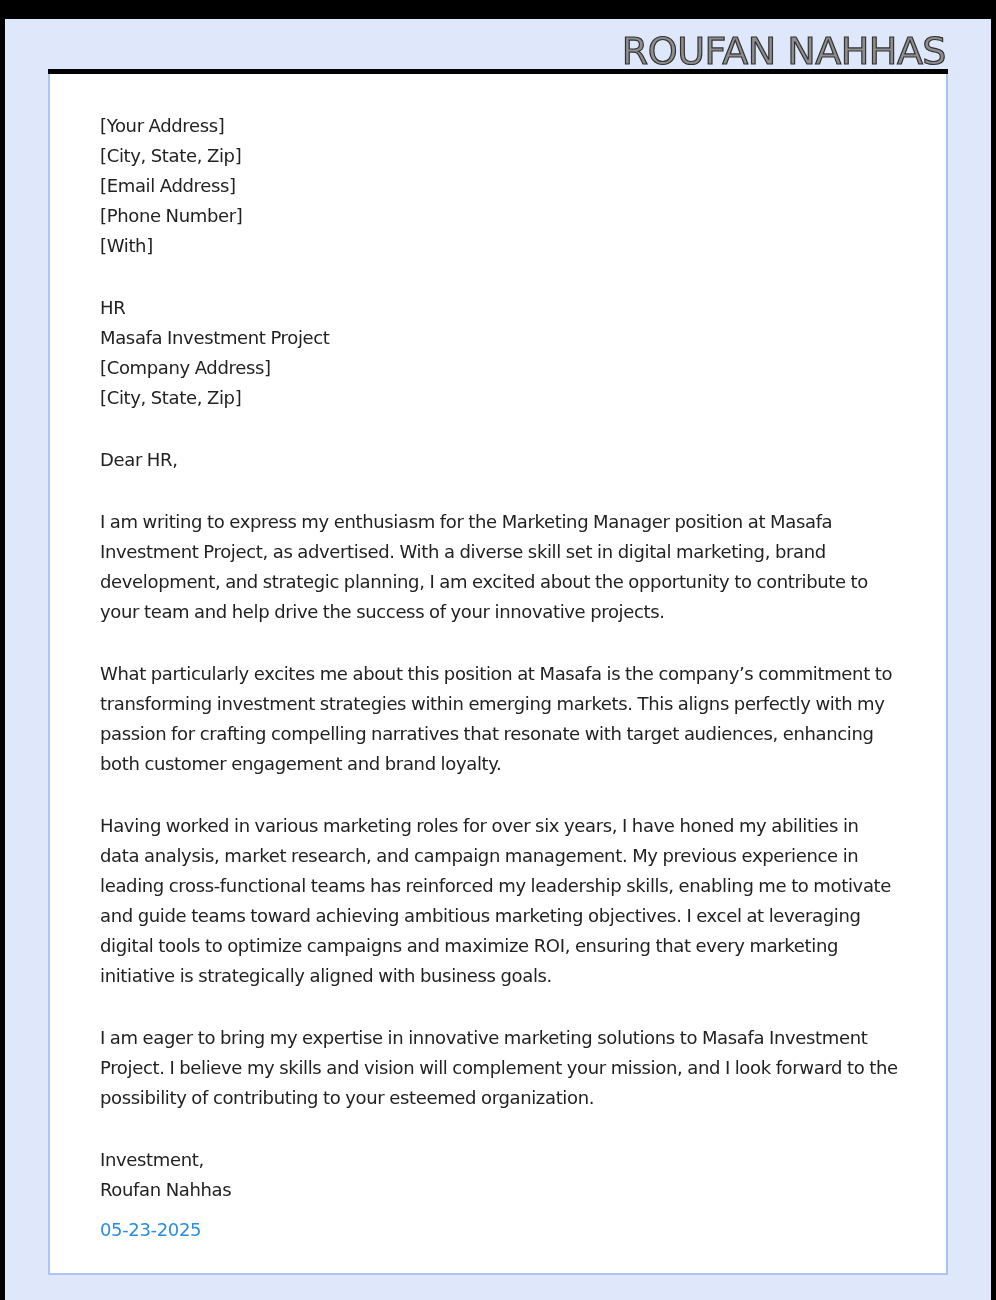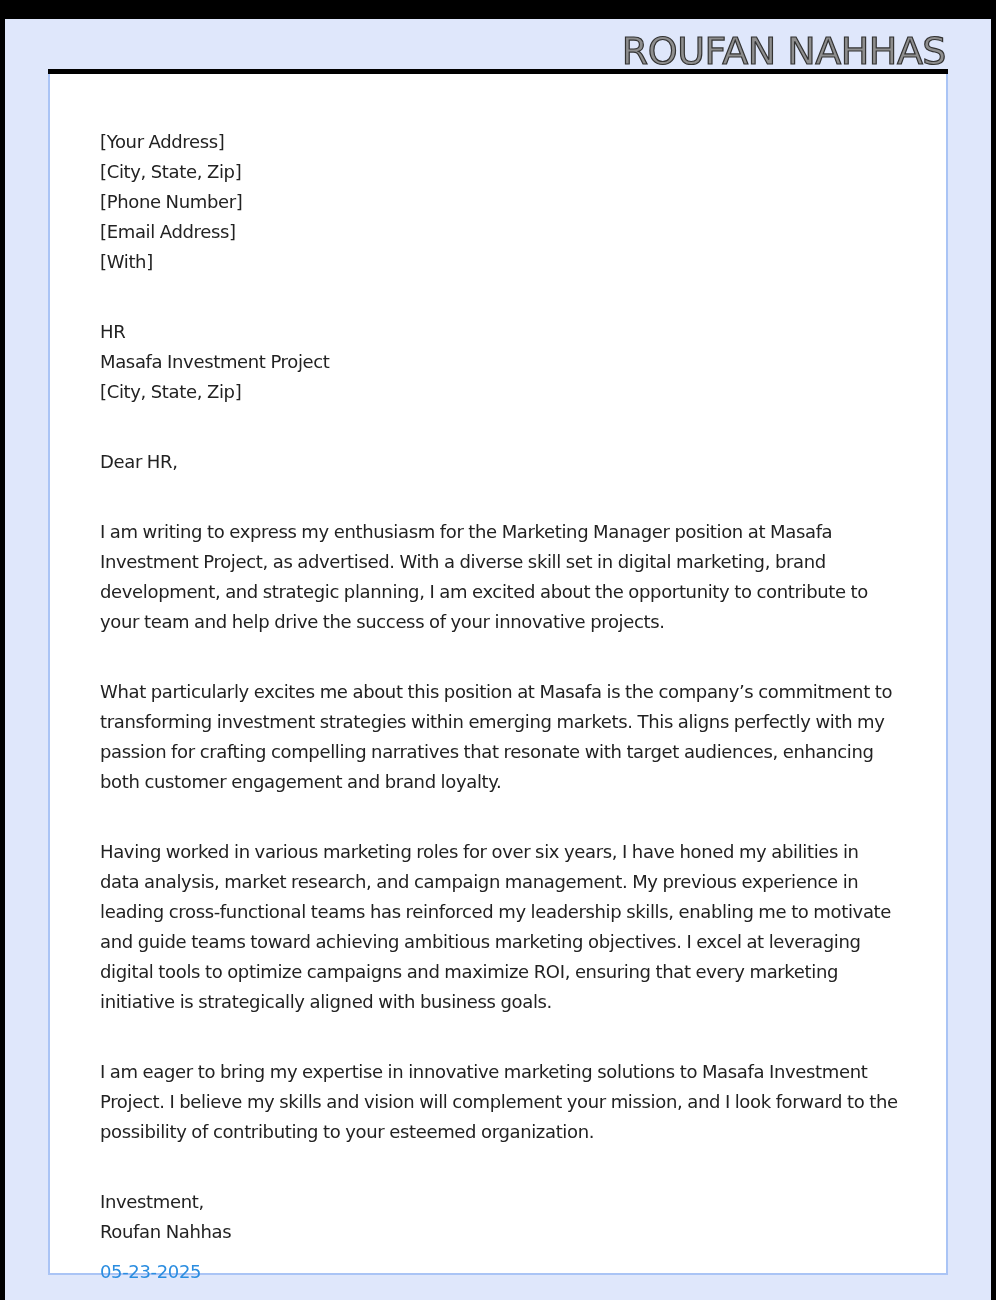--- a/index.html
+++ b/index.html
@@ -65,24 +65,24 @@
       color: #222;
       letter-spacing: -0.35px;
       word-spacing: -0.5px;
     }
     .letter .line {
       display: block;
       white-space: nowrap;
     }
     .letter .para {
       display: block;
-      margin-top: 40px;
+      margin-top: 32px;
     }
     .letter .para.first {
-      margin-top: 16px;
+      margin-top: 0;
     }
     .letter .date-link {
       display: block;
       margin-top: 10px;
       color: #2b8de0;
       text-decoration: none;
     }
   </style>
 </head>
 <body>
@@ -92,28 +92,29 @@
   <div class="top-bar"></div>
 
   <div class="page">
     
   </div>
 
   <div class="letter">
     <div class="para first">
       <span class="line">[Your Address]</span>
       <span class="line">[City, State, Zip]</span>
+      <span class="line">[Email Address]</span>
       <span class="line">[Phone Number]</span>
-      <span class="line">[Email Address]</span>
       <span class="line">[With]</span>
     </div>
 
     <div class="para">
       <span class="line">HR</span>
       <span class="line">Masafa Investment Project</span>
+      <span class="line">[Company Address]</span>
       <span class="line">[City, State, Zip]</span>
     </div>
 
     <div class="para">Dear HR,</div>
 
     <div class="para">I am writing to express my enthusiasm for the Marketing Manager position at Masafa Investment Project, as advertised. With a diverse skill set in digital marketing, brand development, and strategic planning, I am excited about the opportunity to contribute to your team and help drive the success of your innovative projects.</div>
     <div class="para">What particularly excites me about this position at Masafa is the company’s commitment to transforming investment strategies within emerging markets. This aligns perfectly with my passion for crafting compelling narratives that resonate with target audiences, enhancing both customer engagement and brand loyalty.</div>
     <div class="para">Having worked in various marketing roles for over six years, I have honed my abilities in data analysis, market research, and campaign management. My previous experience in leading cross-functional teams has reinforced my leadership skills, enabling me to motivate and guide teams toward achieving ambitious marketing objectives. I excel at leveraging digital tools to optimize campaigns and maximize ROI, ensuring that every marketing initiative is strategically aligned with business goals.</div>
     <div class="para">I am eager to bring my expertise in innovative marketing solutions to Masafa Investment Project. I believe my skills and vision will complement your mission, and I look forward to the possibility of contributing to your esteemed organization.</div>
 

